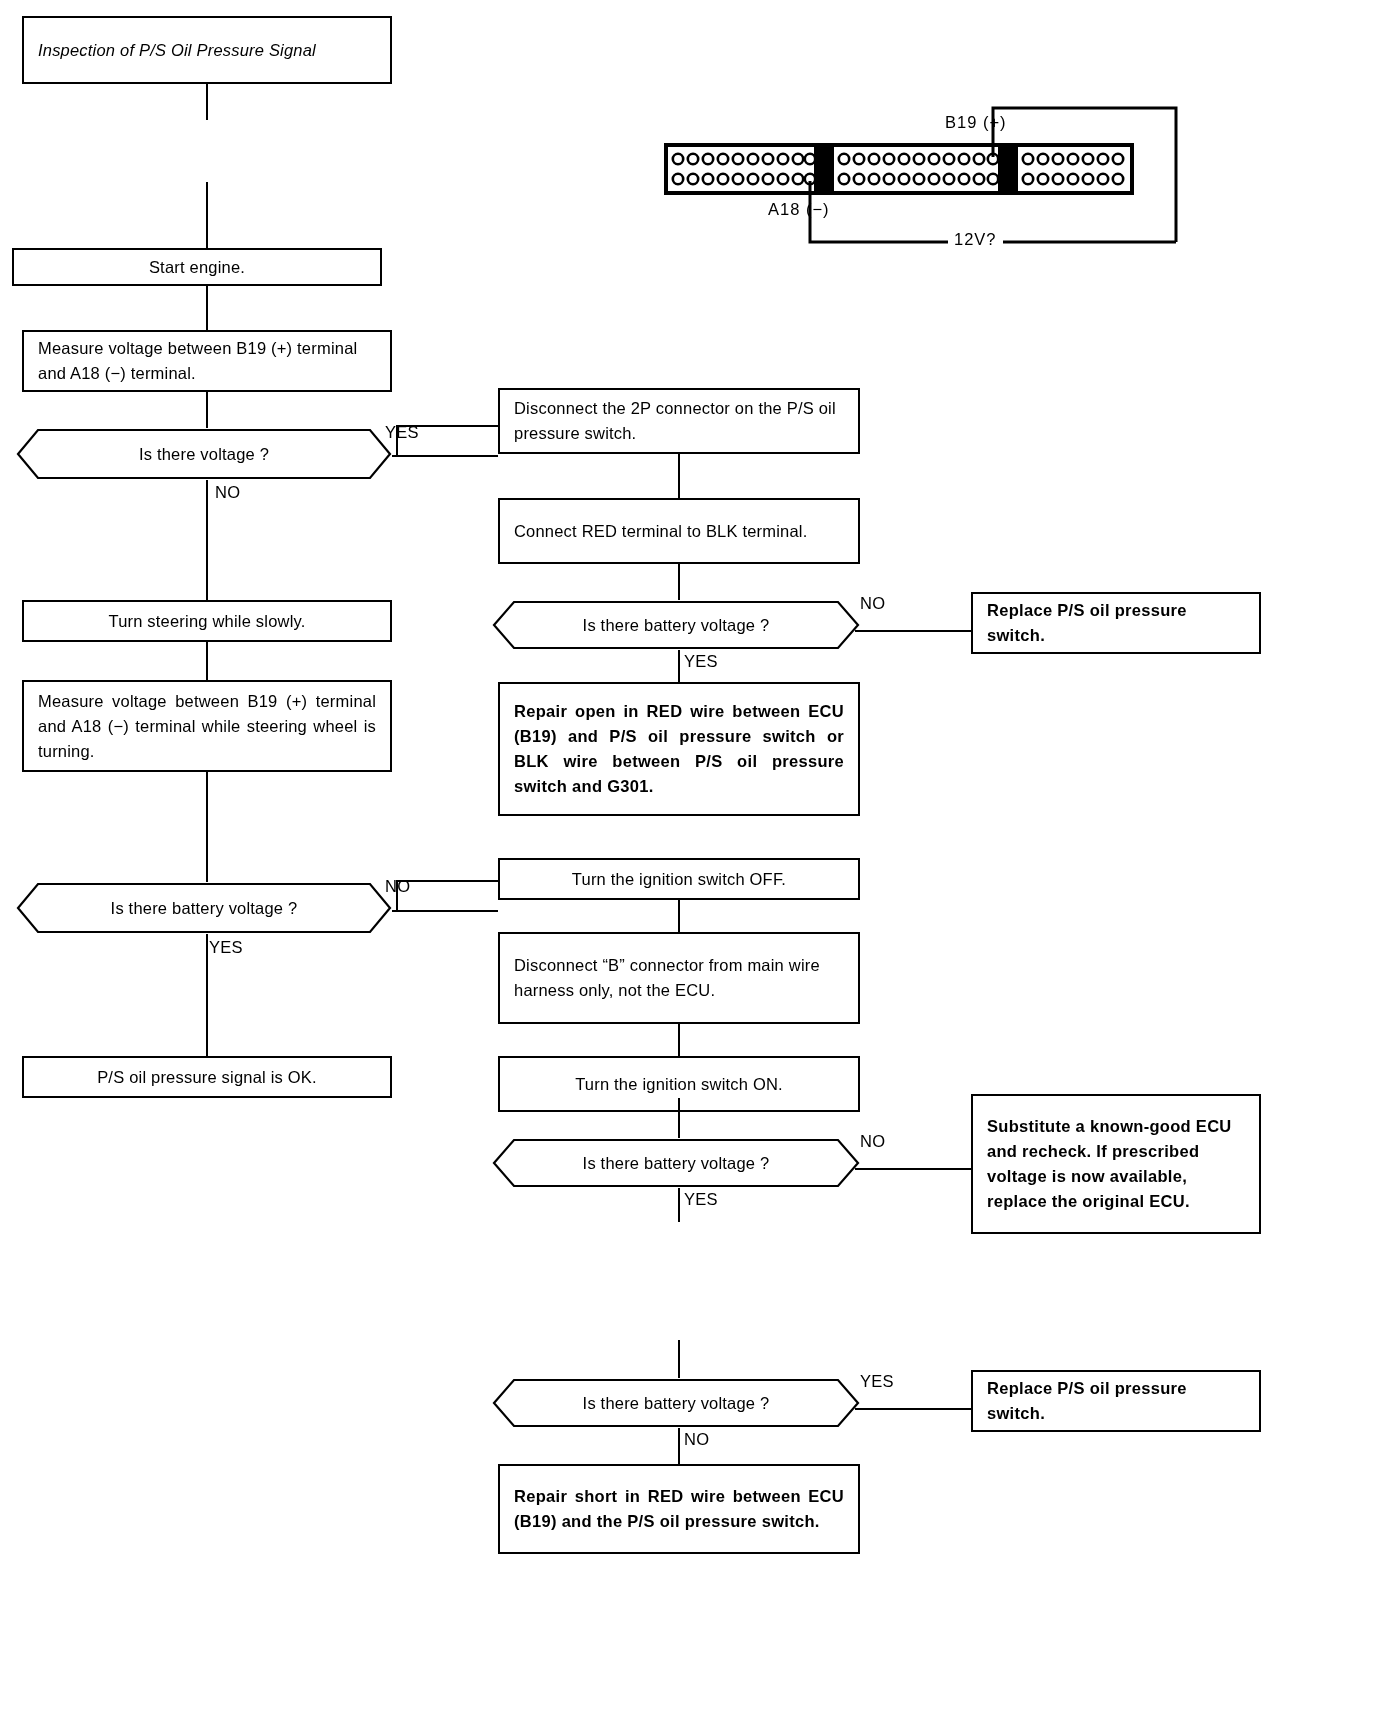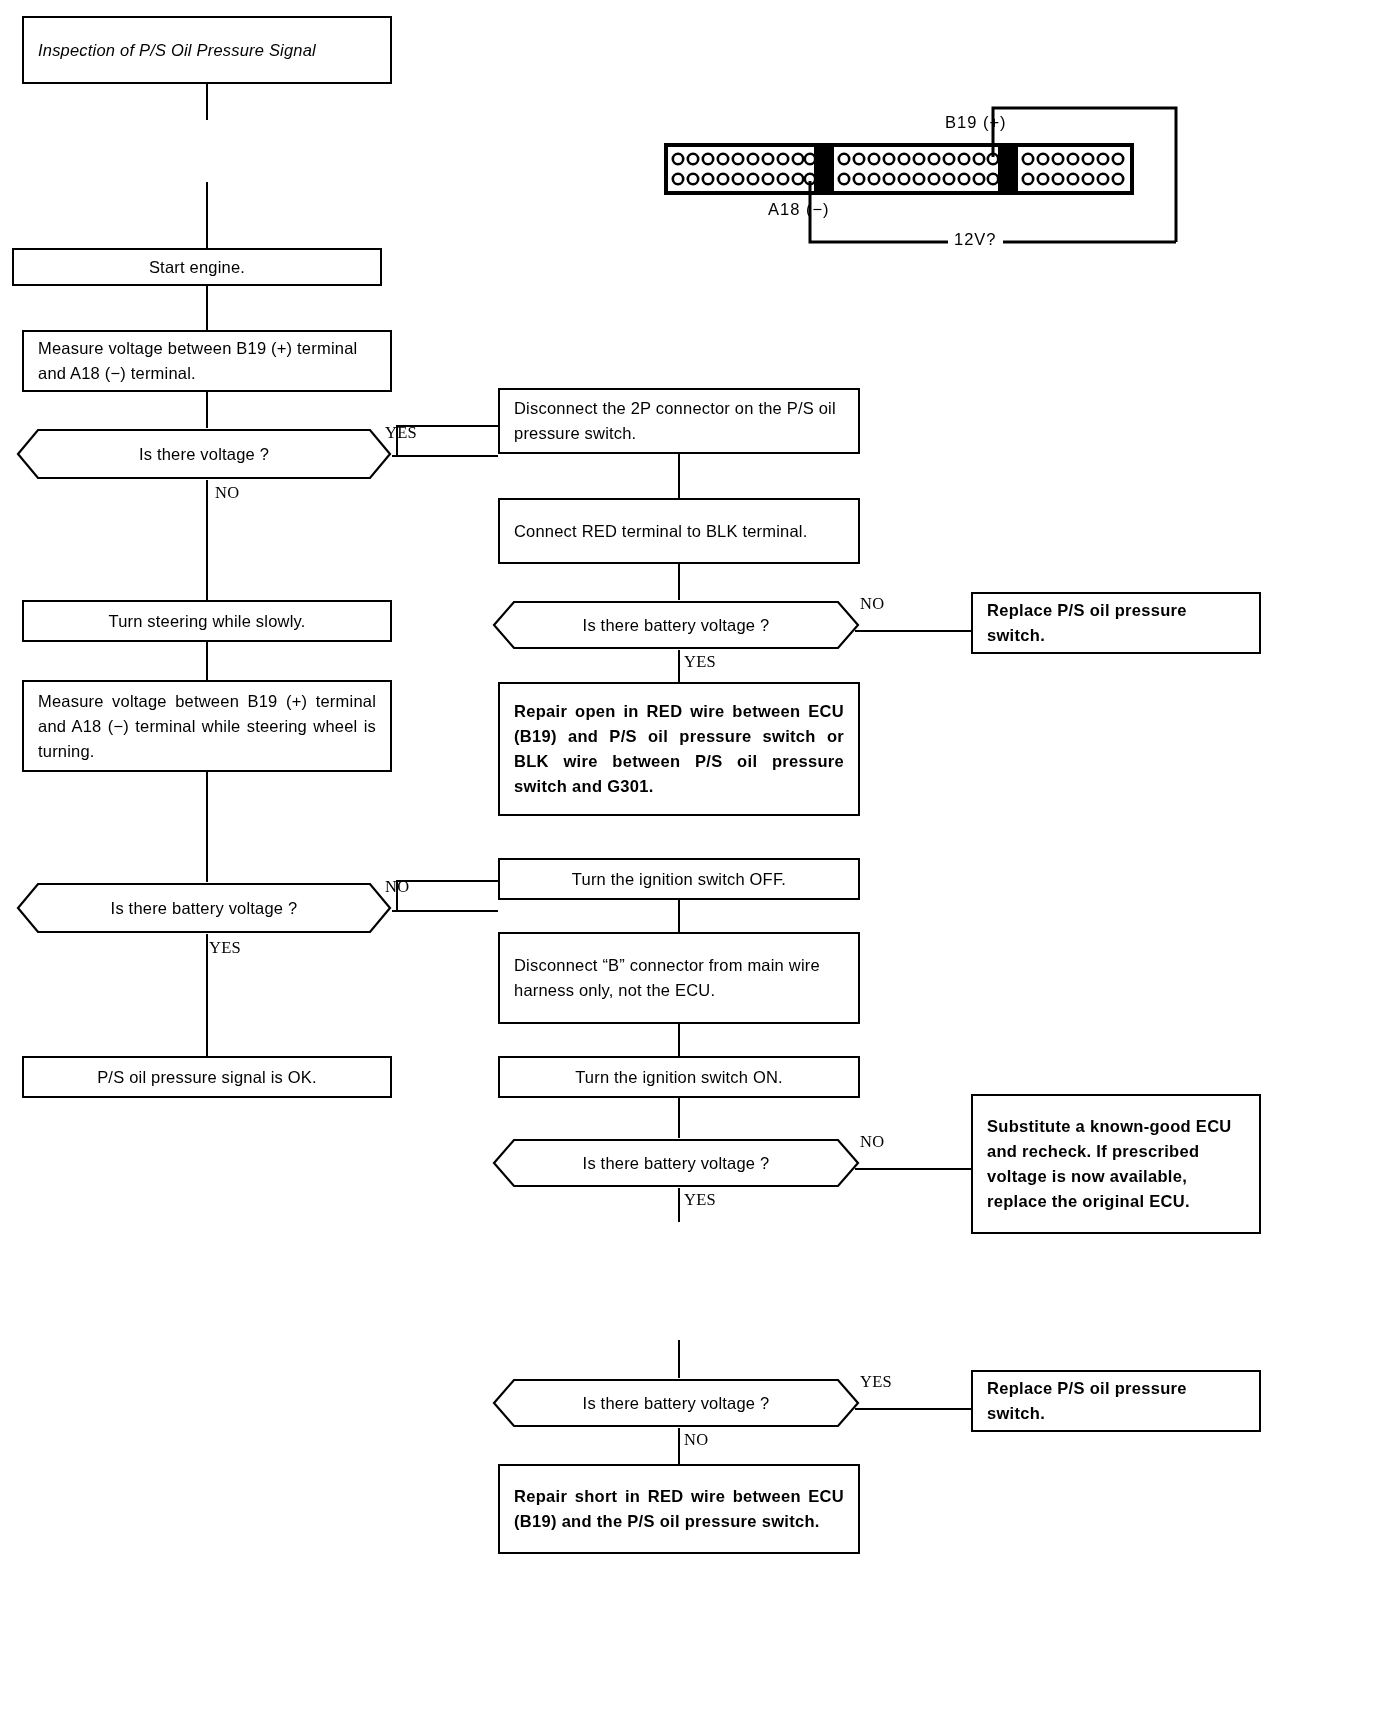--- a/index.html
+++ b/index.html
@@ -58,21 +58,20 @@
   .h{ position:absolute; height:2px; background:#000; }
 
   
   .lbl{
     position:absolute;
     font-size:16.5px;
     letter-spacing:.3px;
     background:#fff;
     padding:0 2px;
     white-space:nowrap;
-    font-family:Liberation Serif, serif;
   }
 
   
   #conn{ position:absolute; }
   #conn svg{ display:block; }
   .cl{
     position:absolute;
     font-size:16.5px;
     letter-spacing:1px;
     white-space:nowrap;
@@ -269,21 +268,21 @@
   <div class="box center" style="left:498px;top:858px;width:362px;height:42px;">
     <div class="txt">Turn the ignition switch OFF.</div>
   </div>
   <div class="v" style="left:678px;top:900px;height:32px;"></div>
 
   <div class="box" style="left:498px;top:932px;width:362px;height:92px;">
     <div class="txt">Disconnect “B” connector from main wire harness only, not the ECU.</div>
   </div>
   <div class="v" style="left:678px;top:1024px;height:32px;"></div>
 
-  <div class="box center" style="left:498px;top:1056px;width:362px;height:42px;">
+  <div class="box center" style="left:498px;top:1056px;width:362px;height:56px;">
     <div class="txt">Turn the ignition switch ON.</div>
   </div>
   <div class="v" style="left:678px;top:1098px;height:40px;"></div>
 
   <div class="dec" style="left:492px;top:1138px;width:368px;height:50px;">
     <div class="hexline">
       <svg viewBox="0 0 368 50" preserveAspectRatio="none">
         <polygon points="22,2 346,2 366,25 346,48 22,48 2,25" fill="#fff" stroke="#000" stroke-width="2.2" vector-effect="non-scaling-stroke"></polygon>
       </svg>
     </div>

